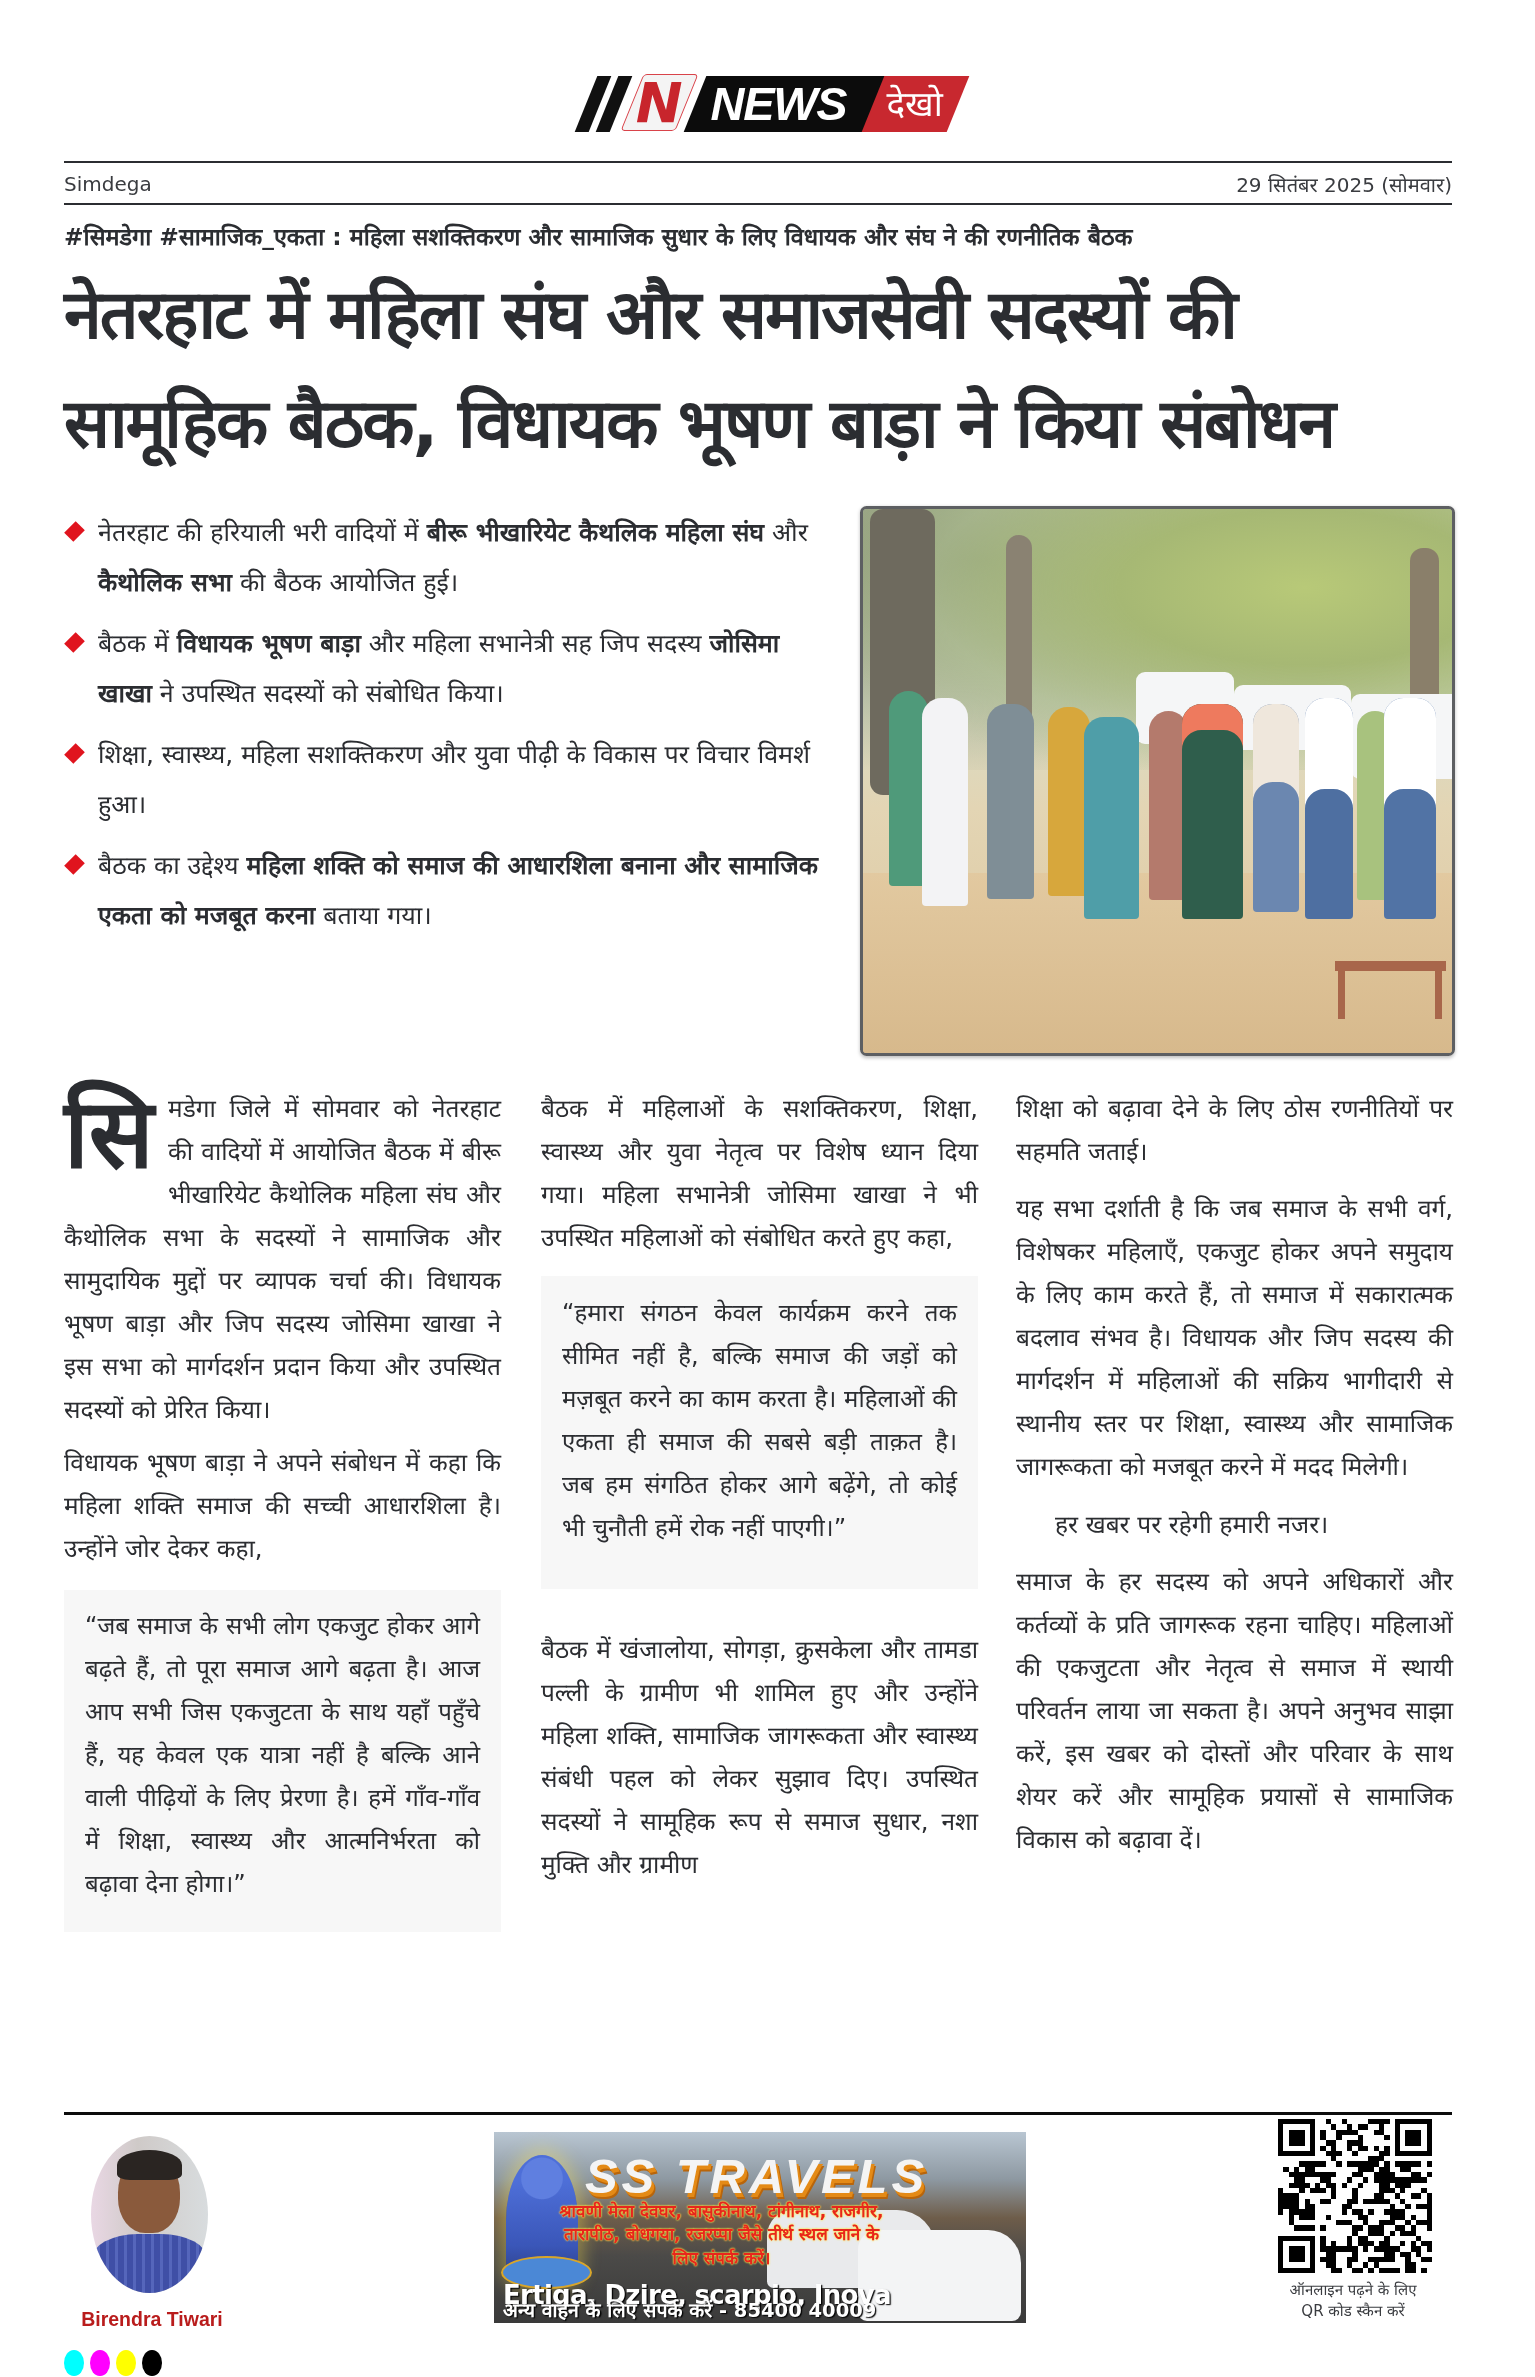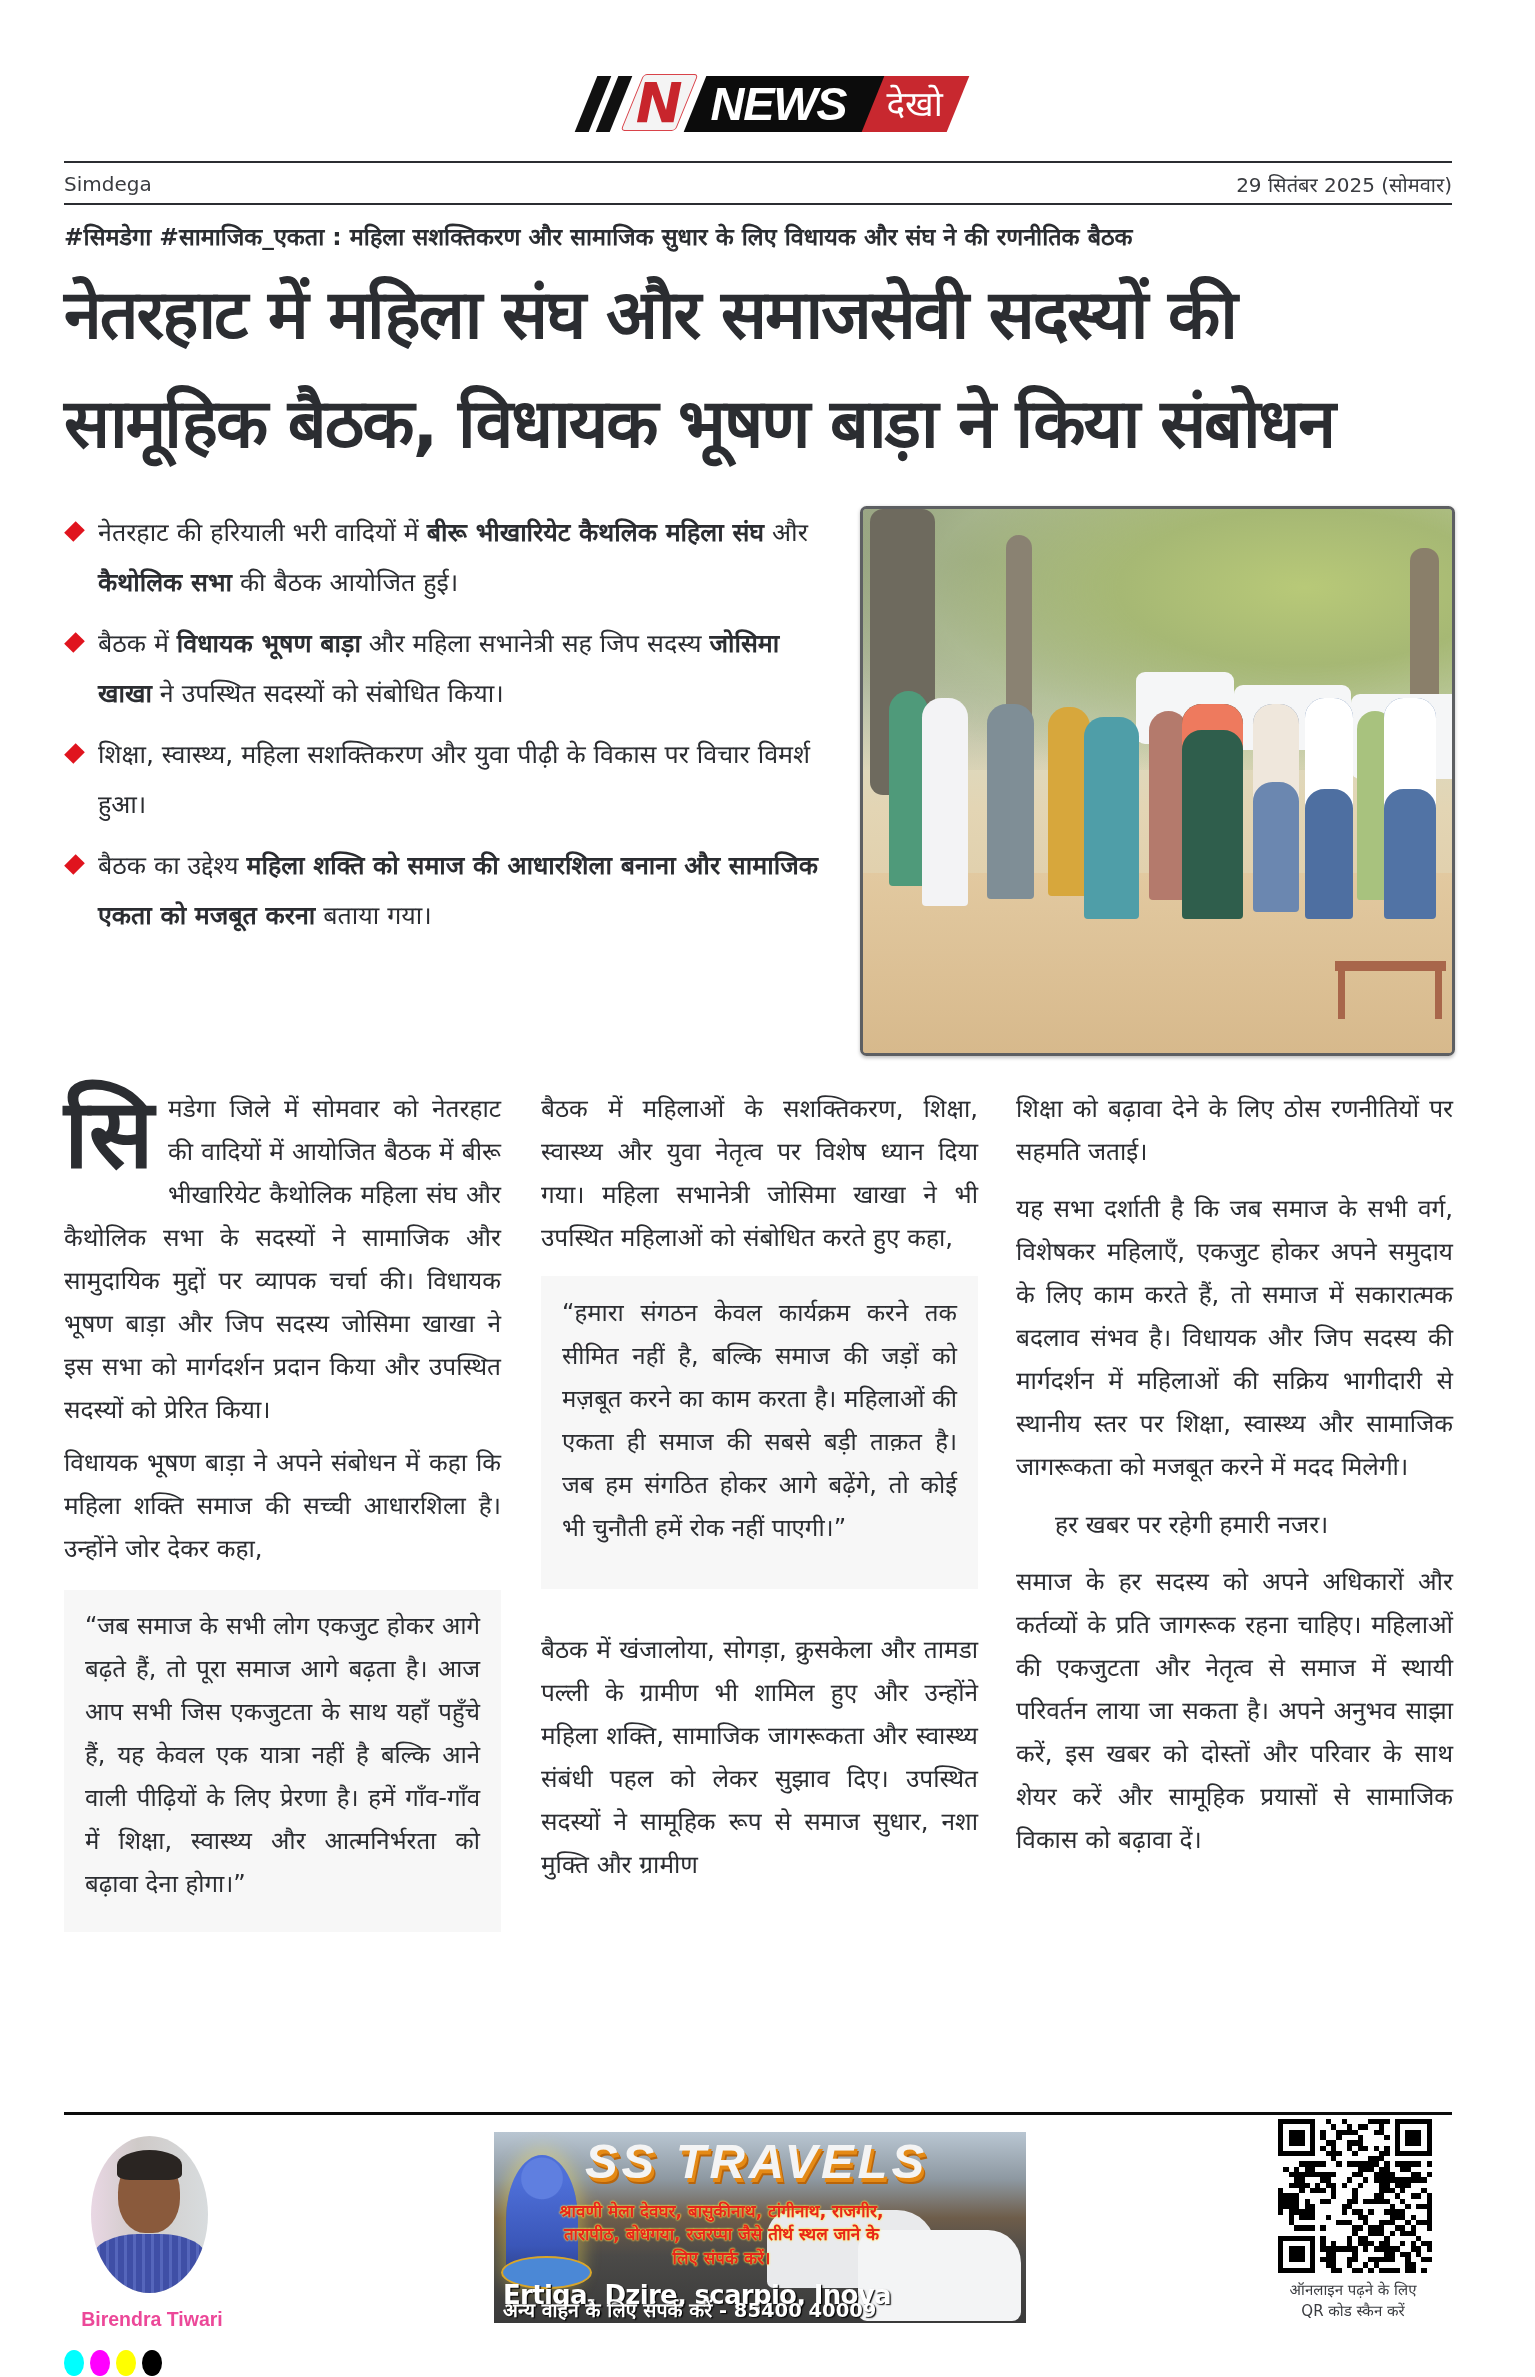--- a/index.html
+++ b/index.html
@@ -62,26 +62,26 @@
   .quote { background: #f7f7f7; padding: 15.6px 21px 26px 21px; margin: 19.5px 0 22px 0; font-size: 24px; line-height: 43px; }
   .col.c2 .quote { margin-top: 17px; padding-bottom: 39px; margin-bottom: 39px; }
 
   
   .footrule { position: absolute; left: 64px; top: 2112px; width: 1388px; height: 3.3px; background: #0c0c0c; }
   .reporter { position: absolute; left: 64px; top: 2128px; width: 195px; text-align: center; }
   .avatar { position: absolute; left: 27px; top: 7.8px; width: 117px; height: 157px; border-radius: 50%; overflow: hidden; background: linear-gradient(90deg, #e9d7e4 0%, #cfcac8 40%, #d8dcde 100%); }
   .avatar .face { position: absolute; left: 27px; top: 19.5px; width: 62px; height: 78px; border-radius: 48% 48% 44% 44%; background: #8a5a3c; }
   .avatar .hair { position: absolute; left: 26px; top: 14.3px; width: 65px; height: 30px; border-radius: 50% 50% 20% 20%; background: #2a2522; }
   .avatar .shirt { position: absolute; left: 0; top: 98px; width: 117px; height: 65px; background: repeating-linear-gradient(90deg, #3f4fa6 0 6.5px, #5566bb 6.5px 9px), #3f4fa6; border-radius: 40% 40% 0 0; }
-  .reporter-name { position: absolute; left: 0; top: 180px; width: 176px; text-align: center; font-size: 19.5px; font-weight: bold; color: #ec4899; font-family: "Liberation Sans", sans-serif; }
+  .reporter-name { position: absolute; left: 0; top: 180px; width: 176px; text-align: center; font-size: 19.5px; font-weight: bold; color: #b91c1c; font-family: "Liberation Sans", sans-serif; }
   .cmyk { position: absolute; left: 64px; top: 2350px; display: flex; gap: 6.5px; }
   .cmyk span { width: 19.5px; height: 26px; border-radius: 50%; display: block; }
 
   .ad { position: absolute; left: 494px; top: 2132px; width: 532px; height: 191px; overflow: hidden; background: linear-gradient(180deg, #b9c6d2 0%, #8d98a1 25%, #6e5d4a 45%, #4b4a48 65%, #3a3a3a 100%); }
-  .ad .title { position: absolute; left: 91px; top: 1px; font-family: "Liberation Sans", sans-serif; font-weight: bold; font-style: italic; font-size: 49px; color: #f4f4f4; letter-spacing: 3.9px; text-shadow: 2.6px 3.9px 0 #e48a16, 3.9px 5.9px 0 #b9650a; }
+  .ad .title { position: absolute; left: 91px; top: 16px; font-family: "Liberation Sans", sans-serif; font-weight: bold; font-style: italic; font-size: 49px; color: #f4f4f4; letter-spacing: 3.9px; text-shadow: 2.6px 3.9px 0 #e48a16, 3.9px 5.9px 0 #b9650a; }
   .ad .shiva { position: absolute; left: 11.7px; top: 23.4px; width: 72px; height: 130px; border-radius: 50% 50% 20% 20%; background: radial-gradient(circle at 50% 18%, #5f7fe0 0 18%, transparent 19%), linear-gradient(180deg, #4e6fd8 20%, #3a56b8 70%, #2a3c7c 100%); box-shadow: 0 0 15.6px 6.5px rgba(255,230,80,0.35); }
   .ad .lingam { position: absolute; left: 6.5px; top: 124px; width: 91px; height: 33px; border-radius: 50%; background: #4b88d6; border: 2.6px solid #d9a62a; }
   .ad .car1 { position: absolute; left: 273px; top: 78px; width: 169px; height: 78px; background: #e9eaec; border-radius: 26px 39px 6.5px 6.5px; }
   .ad .car2 { position: absolute; left: 364px; top: 98px; width: 163px; height: 91px; background: #f3f4f5; border-radius: 19.5px 33px 9px 9px; }
   .ad .tagline { position: absolute; left: 65px; top: 68px; width: 325px; text-align: center; font-size: 17px; font-weight: bold; line-height: 23.4px; color: #e8261c; text-shadow: 0 0 2px #ffe84a, 0 0 2px #ffe84a; }
   .ad .cars { position: absolute; left: 9px; top: 148px; font-family: "DejaVu Sans", sans-serif; font-weight: bold; font-size: 26px; color: #fff; letter-spacing: -0.7px; text-shadow: 1.3px 1.3px 1.3px #000; }
   .ad .contact { position: absolute; left: 9px; top: 164px; font-weight: bold; font-size: 19.5px; color: #fff; text-shadow: 1.3px 1.3px 1.3px #000; white-space: nowrap; }
 
   .qr { position: absolute; left: 1278px; top: 2119px; width: 154px; height: 154px; background: #fff; }
   .qr svg { width: 154px; height: 154px; display: block; }

